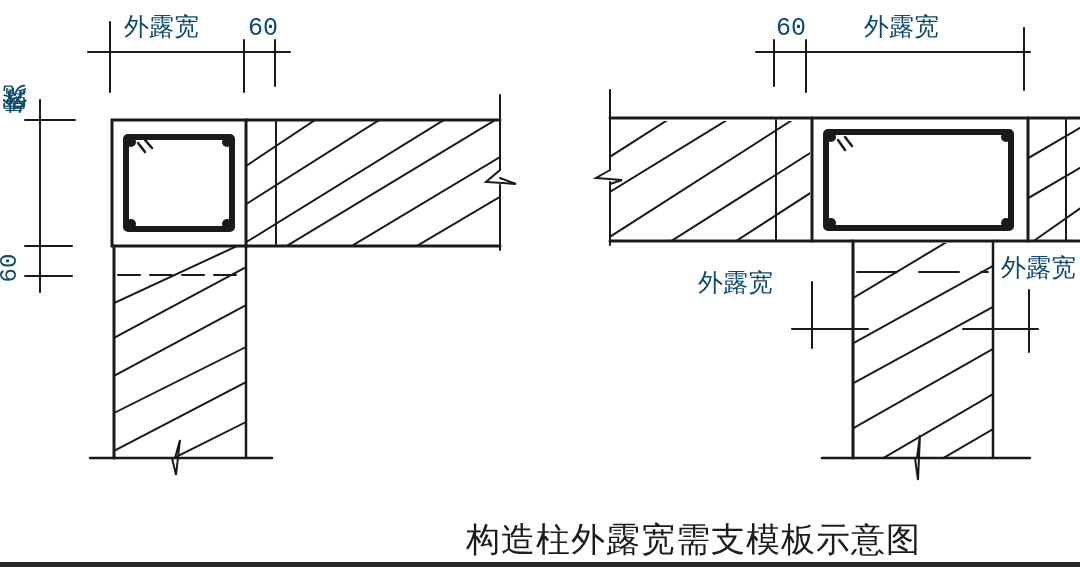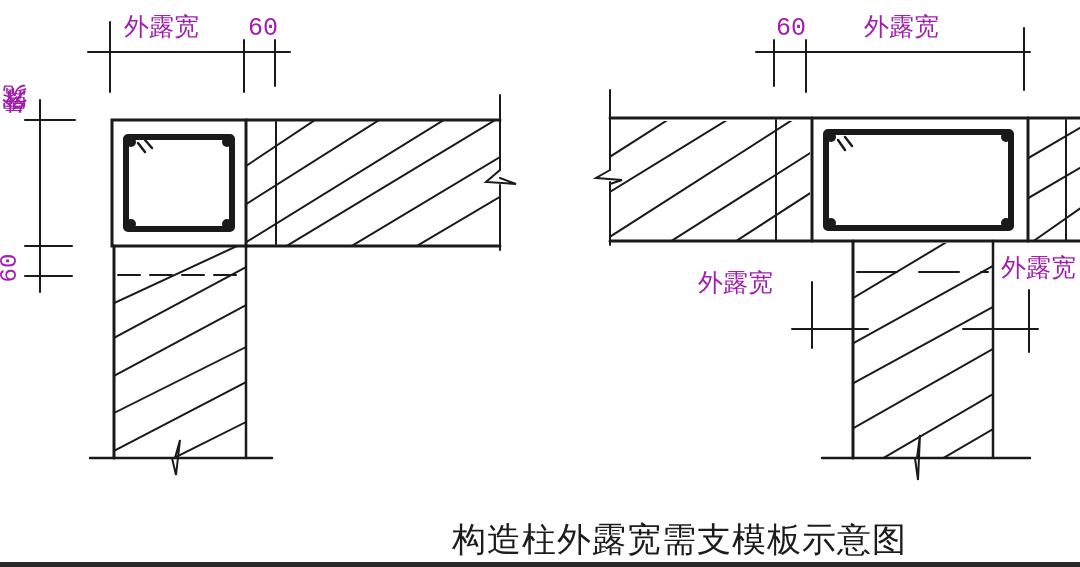--- a/index.html
+++ b/index.html
@@ -1,18 +1,18 @@
 <!DOCTYPE html>
 <html><head>
 <meta charset="utf-8">
 <style>
   html, body { margin:0; padding:0; background:#ffffff; }
   body { width:1080px; height:567px; position:relative; overflow:hidden; font-family:"DejaVu Serif", serif; }
   #canvas { position:absolute; left:0; top:0; width:1080px; height:567px; }
-  .lbl { position:absolute; color:#a21caf; font-family:"DejaVu Serif", serif; white-space:nowrap; line-height:1; }
+  .lbl { position:absolute; color:#0c4a6e; font-family:"DejaVu Serif", serif; white-space:nowrap; line-height:1; }
   .dim { font-size:25px; }
   .num { font-size:25px; font-family:Liberation Mono, monospace; }
   .vert { writing-mode: vertical-rl; transform: rotate(180deg); font-size:25px; letter-spacing:1px; }
   .caption { font-size:34px; font-family:"DejaVu Sans", sans-serif; font-weight:normal; letter-spacing:1px; color:#1c1c1c; }
   .bottom-strip { position:absolute; left:0; top:562px; width:1080px; height:5px; background:#2a2a2a; }
 </style>
 </head>
 <body>
 
 <svg id="canvas" viewBox="0 0 1080 567" xmlns="http://www.w3.org/2000/svg">
@@ -161,15 +161,15 @@
 <div class="lbl dim" style="left:124px; top:14px;">外露宽</div>
 <div class="lbl num" style="left:248px; top:16px;">60</div>
 <div class="lbl vert" style="left:2px; top:130px;">外露宽</div>
 <div class="lbl num" style="left:-4px; top:256px; transform:rotate(-90deg); font-size:24px;">60</div>
 
 <div class="lbl num" style="left:776px; top:16px;">60</div>
 <div class="lbl dim" style="left:864px; top:14px;">外露宽</div>
 <div class="lbl dim" style="left:698px; top:270px;">外露宽</div>
 <div class="lbl dim" style="left:1001px; top:255px;">外露宽</div>
 
-<div class="lbl caption" style="left:452px; top:522px;">构造柱外露宽需支模板示意图</div>
+<div class="lbl caption" style="left:466px; top:522px;">构造柱外露宽需支模板示意图</div>
 
 <div class="bottom-strip"></div>
 
 </body></html>

